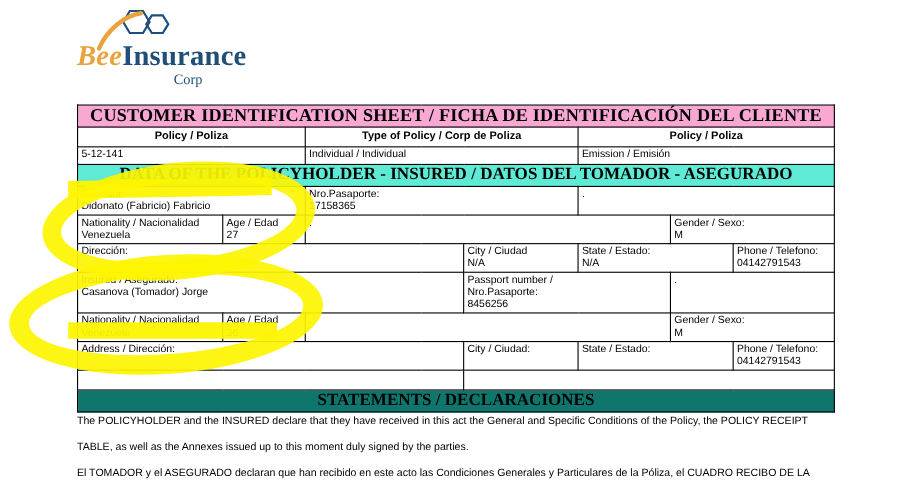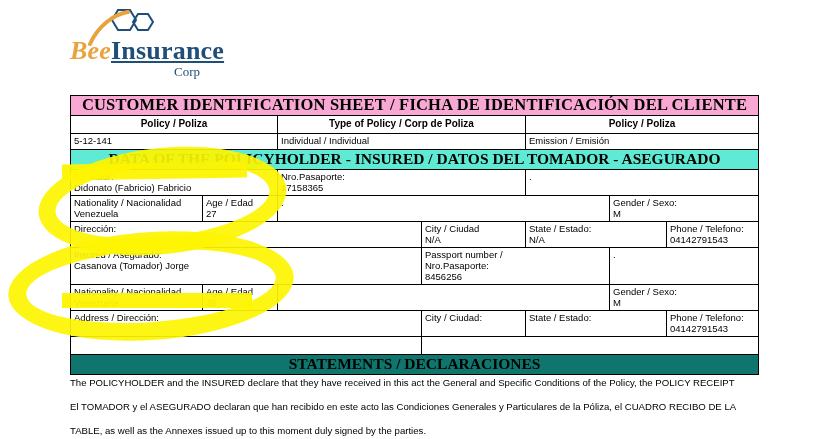--- a/index.html
+++ b/index.html
@@ -30,24 +30,24 @@
   .logo-text {
     position: absolute;
     left: 0px;
     top: 28px;
     font-family: "Liberation Serif", serif;
     font-size: 26px;
     font-weight: bold;
     letter-spacing: .2px;
   }
   .logo-bee { color: #e8a33d; font-style: italic; margin-top: 16px; }
-  .logo-ins { color: #1f4e79; text-decoration: underline; }
+  .logo-ins { color: #1f4e79; }
   .logo-corp {
     position: absolute;
-    left: 104px;
+    left: 88px;
     top: 56px;
     font-family: "Liberation Serif", serif;
     font-size: 13px;
     color: #1f4e79;
   }
 
   
   .doc {
     position: absolute;
     left: 70px;
@@ -305,20 +305,20 @@
   </tr>
 
   <tr class="band band-plain">
     <td colspan="8">STATEMENTS / DECLARACIONES</td>
   </tr>
 </tbody>
   </table>
 
 <div class="stm" style="top:376px;">
   <p>The POLICYHOLDER and the INSURED declare that they have received in this act the General and Specific Conditions of the Policy, the POLICY RECEIPT</p>
+  <p>TABLE, as well as the Annexes issued up to this moment duly signed by the parties.</p>
   <p>El TOMADOR y el ASEGURADO declaran que han recibido en este acto las Condiciones Generales y Particulares de la Póliza, el CUADRO RECIBO DE LA</p>
-  <p>TABLE, as well as the Annexes issued up to this moment duly signed by the parties.</p>
 </div>
 
 <div class="hl bar1"></div>
 <div class="hl ring1"></div>
 <div class="hl bar2"></div>
 <div class="hl ring2"></div>
 
 </body></html>

